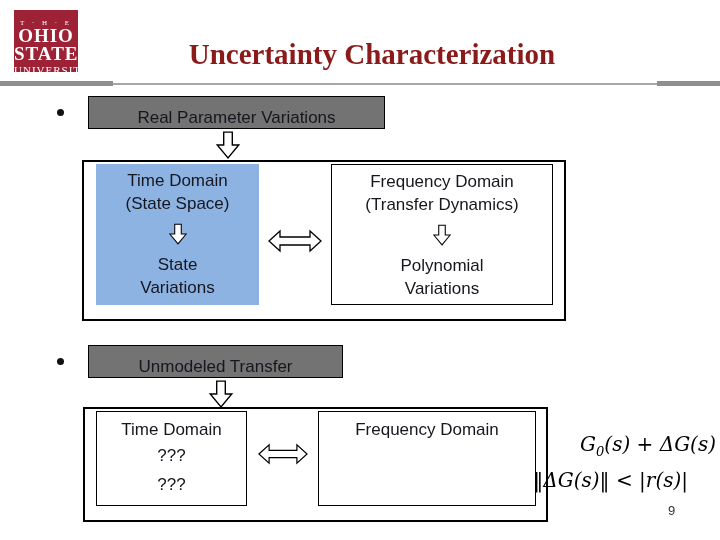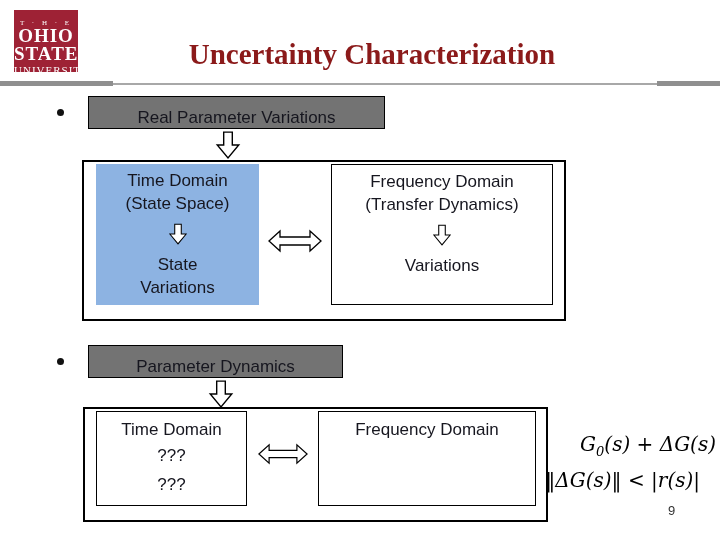--- a/index.html
+++ b/index.html
@@ -44,21 +44,21 @@
   .arrow{display:block;}
   .da1{left:214px;top:131px;}
   .da2{left:207px;top:380px;}
   .ha1{left:268px;top:228px;}
   .ha2{left:258px;top:442px;}
 
   
   .math{font-family:"DejaVu Serif","Liberation Serif",serif;font-style:italic;
         color:#000;font-size:20px;text-align:right;}
   .m1{left:560px;top:432px;width:156px;}
-  .m2{left:534px;top:468px;width:166px;font-style:italic;}
+  .m2{left:522px;top:468px;width:166px;font-style:italic;}
   .math sub{font-size:13px;}
   .pagenum{left:668px;top:503px;width:20px;font-size:13px;color:#333;text-align:left;}
 </style>
 </head>
 <body>
 
 <div class="abs logo">
   <div class="logo-the">T · H · E</div>
   <div class="logo-big">OHIO</div>
   <div class="logo-big">STATE</div>
@@ -89,30 +89,31 @@
   <div>State</div>
   <div>Variations</div>
 </div>
 
 <div class="abs innerbox whitebox1">
   <div>Frequency Domain</div>
   <div>(Transfer Dynamics)</div>
   <svg class="arrow" width="18" height="30" viewBox="0 0 22 26" style="margin:4px 0;">
     <polygon points="7,1 15,1 15,13 21,13 11,25 1,13 7,13" fill="#ffffff" stroke="#000000" stroke-width="1.3"></polygon>
   </svg>
+  <div>Polynomial</div>
   <div>Variations</div>
 </div>
 
 <svg class="abs arrow ha1" width="54" height="26" viewBox="0 0 54 24">
   <polygon points="1,12 12,2 12,8 42,8 42,2 53,12 42,22 42,16 12,16 12,22" fill="#ffffff" stroke="#000000" stroke-width="1.3"></polygon>
 </svg>
 
 <span class="abs bullet b2"></span>
 <div class="abs labelbox lb2">
-  <span>Parameter Dynamics</span>
+  <span>Unmodeled Transfer</span>
 </div>
 
 <svg class="abs arrow da2" width="28" height="28" viewBox="0 0 22 26">
   <polygon points="7,1 15,1 15,13 21,13 11,25 1,13 7,13" fill="#ffffff" stroke="#000000" stroke-width="1.3"></polygon>
 </svg>
 
 <div class="abs outer o2"></div>
 
 <div class="abs innerbox tbox2">
   <div>Time Domain</div>

